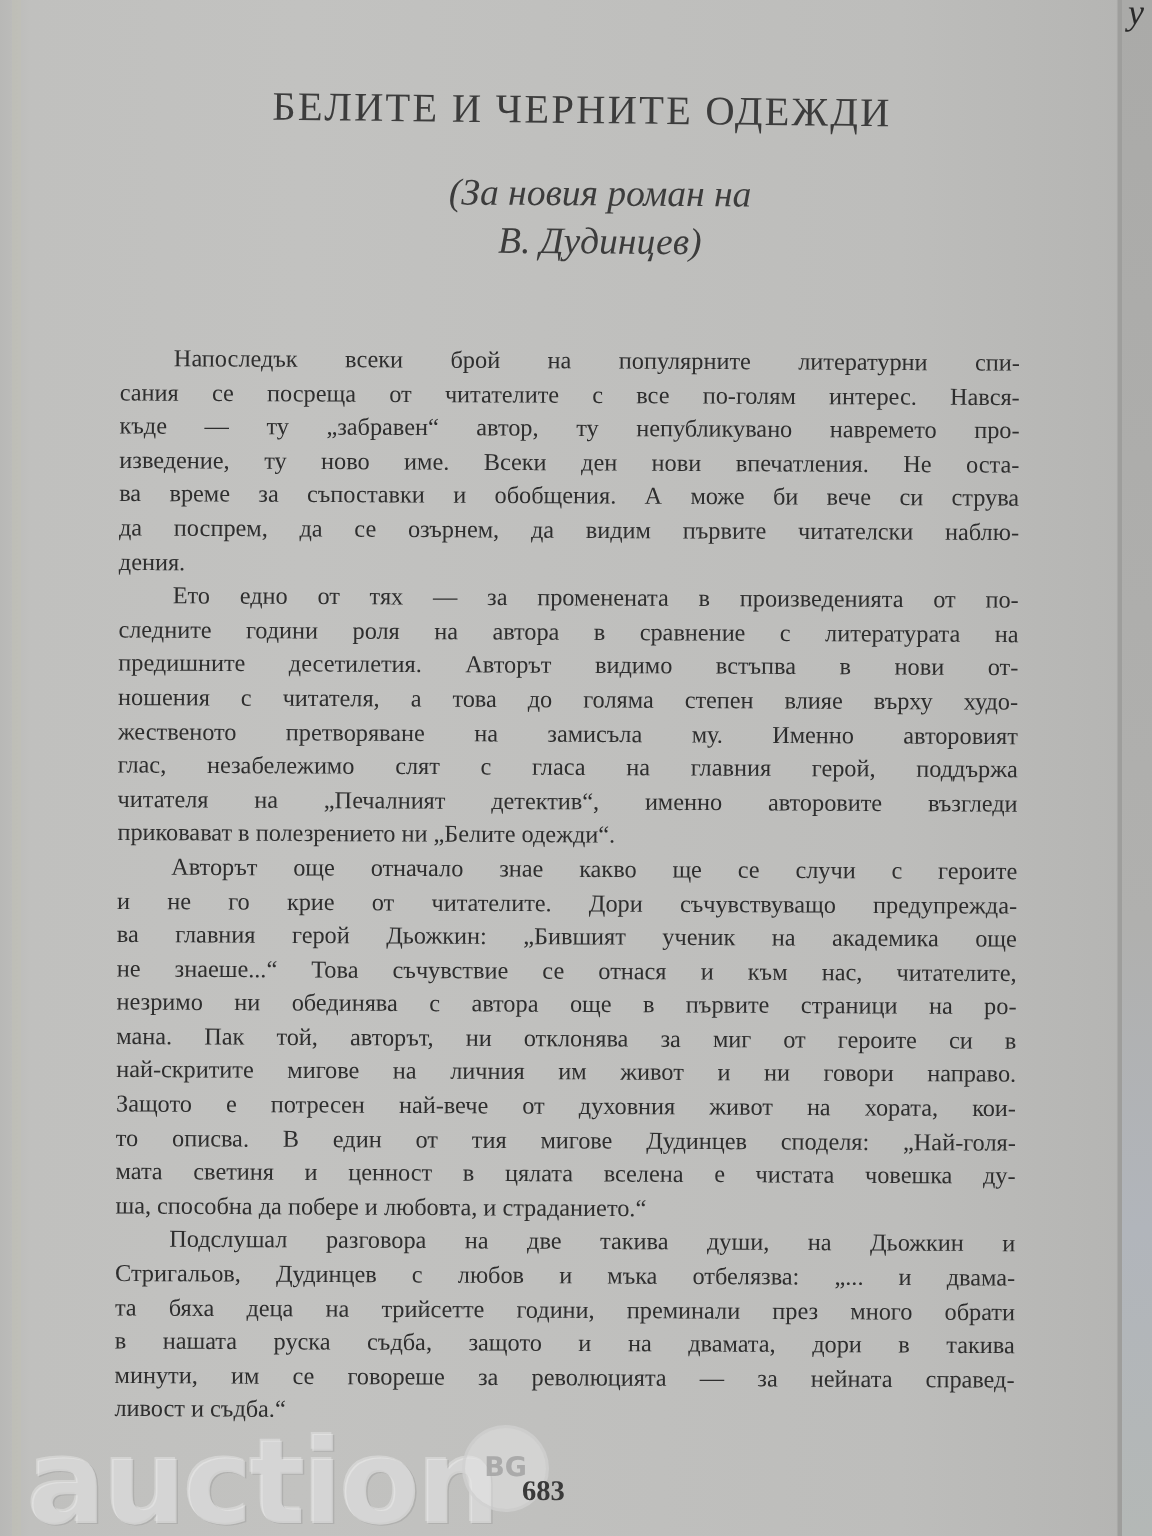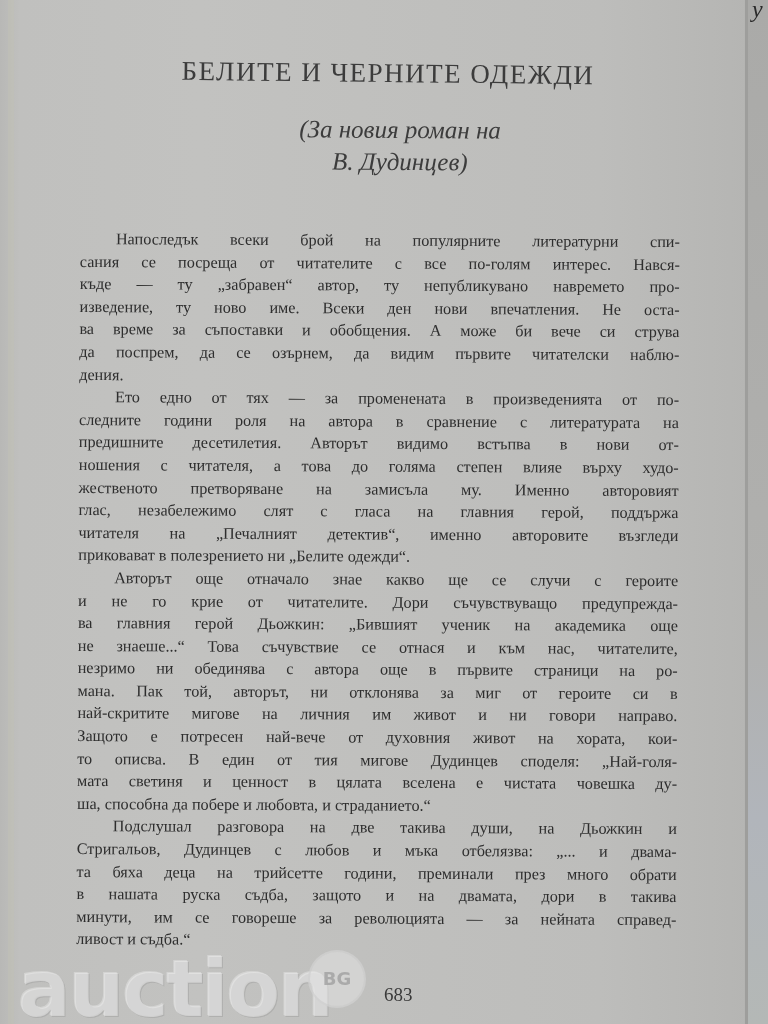--- a/index.html
+++ b/index.html
@@ -98,24 +98,25 @@
       height: 22.6px;
     }
     .body-text .line.indent {
       padding-left: 36px;
     }
     .body-text .line.last {
       text-align-last: left;
     }
     .page-number {
       position: absolute;
-      left: 384px;
+      left: 348px;
       top: 984px;
       font-size: 19px;
       color: #3a3a3a;
+      font-weight: bold;
     }
     .watermark {
       position: absolute;
       left: 18px;
       top: 950px;
       font-family: "DejaVu Sans", sans-serif;
       font-weight: bold;
       font-size: 78px;
       letter-spacing: -2px;
       color: rgba(235,235,235,0.55);

